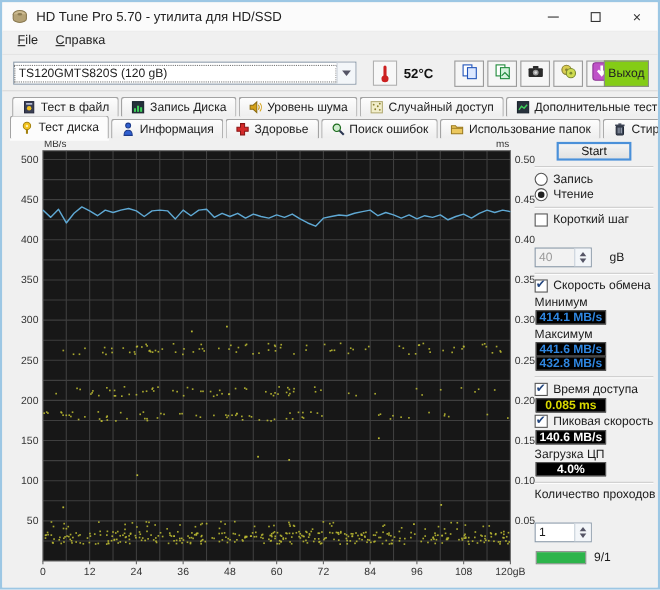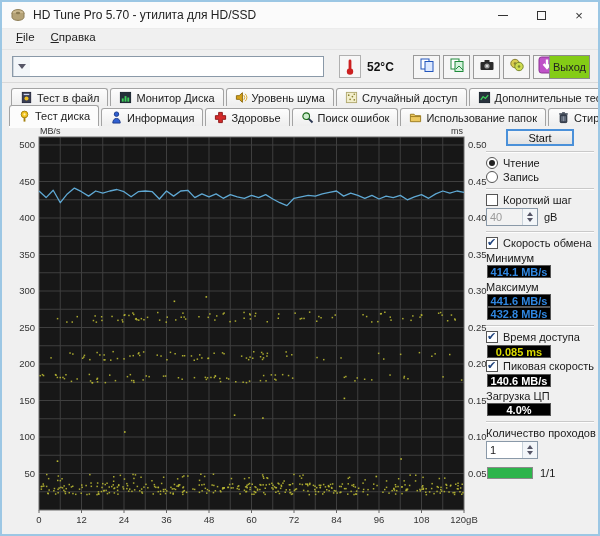--- a/index.html
+++ b/index.html
@@ -42,21 +42,21 @@
   .content svg.chart { position:absolute; left:0; top:0; }
   
   .panel { position:absolute; left:482px; top:0; width:112px; font-size:11px; color:#1a1a1a; }
   .start-btn { display:block; margin:3px auto 0; width:68px; height:17px; background:linear-gradient(#f4f4f4,#e2e2e2); border:2px solid #4a90d9; font-size:11px; font-family:"Liberation Sans",sans-serif; color:#111; }
   .sep { border-top:1px solid #c9c9c9; border-bottom:1px solid #fdfdfd; margin:5px 2px 4px; }
   .radio-row,.check-row { display:flex; align-items:center; gap:5px; margin:2px 0 2px 2px; }
   .radio { width:12px; height:12px; border:1px solid #555; border-radius:50%; background:#fff; position:relative; flex:none; }
   .radio.checked::after { content:""; position:absolute; left:2px; top:2px; width:6px; height:6px; border-radius:50%; background:#222; }
   .cbx { width:12px; height:12px; border:1px solid #555; background:#fff; position:relative; flex:none; font-size:11px; line-height:11px; text-align:center; color:#22457e; }
   .cbx.checked::after { content:"\2714"; position:absolute; left:0; top:-1px; }
-  .spin-row { display:flex; align-items:center; gap:6px; margin:2px 0 2px 2px; }
+  .spin-row { display:flex; align-items:center; gap:16px; margin:19px 0 2px 2px; }
   .spinbox { width:52px; height:18px; border:1px solid #8a99a8; background:#fff; display:flex; }
   .spinbox.disabled { background:#f2f2f2; color:#9a9a9a; }
   .spinbox .sp-val { flex:1; padding:2px 3px; font-size:11px; }
   .sp-arrows { width:15px; border-left:1px solid #c9d2da; display:flex; flex-direction:column; align-items:center; justify-content:center; gap:2px; background:#f3f6f9; }
   .tri-up { width:0; height:0; border-left:3px solid transparent; border-right:3px solid transparent; border-bottom:4px solid #556; }
   .tri-dn { width:0; height:0; border-left:3px solid transparent; border-right:3px solid transparent; border-top:4px solid #556; }
   .stat-label { margin:3px 0 1px 2px; }
   .stat-value { width:64px; height:13px; margin-left:3px; background:#000; border:1px solid #555; font-size:11px; font-weight:bold; line-height:12px; text-align:center; }
   .prog-row { display:flex; align-items:center; gap:7px; margin:8px 0 0 3px; }
   .prog-track { width:46px; height:12px; border:1px solid #8a8a8a; background:#fff; }
@@ -88,20 +88,21 @@
     </span>
   </div>
 
   <div class="menubar">
       <span class="menu-item"><u>F</u>ile</span>
       <span class="menu-item"><u>С</u>правка</span>
     </div>
 
   <div class="toolbar">
     <div class="combobox">
+      <span class="cb-text">TS120GMTS820S (120 gB)</span>
       <span class="dd-btn">
           <span class="dd-arrow"></span>
         </span>
     </div>
     <span class="thermo-box">
       <svg width="12" height="18" viewBox="0 0 12 18">
         <rect x="4.6" y="1.5" width="2.8" height="10" rx="1.4" fill="#cc2020"></rect>
         <circle cx="6" cy="13.5" r="3.2" fill="#cc2020"></circle>
       </svg>
     </span>
@@ -156,21 +157,21 @@
             </svg></span>
           <span>Тест в файл</span>
         </div>
         <div class="tab">
           <span class="ticon"><svg width="13" height="13" viewBox="0 0 14 14">
               <rect x="1.5" y="1.5" width="11" height="11" fill="#24303a" stroke="#16202a"></rect>
               <rect x="3" y="8" width="2" height="3.5" fill="#3ecf5a"></rect>
               <rect x="6" y="5.5" width="2" height="6" fill="#3ecf5a"></rect>
               <rect x="9" y="7" width="2" height="4.5" fill="#3ecf5a"></rect>
             </svg></span>
-          <span>Монитор Диска</span>
+          <span>Запись Диска</span>
         </div>
         <div class="tab">
           <span class="ticon"><svg width="13" height="13" viewBox="0 0 14 14">
               <polygon points="1.5,5 4.5,5 8,1.8 8,12.2 4.5,9 1.5,9" fill="#d4a017" stroke="#8a6a10"></polygon>
               <path d="M9.5 4.5a4 4 0 0 1 0 5M11 3a6 6 0 0 1 0 8" stroke="#d4a017" fill="none"></path>
             </svg></span>
           <span>Уровень шума</span>
         </div>
         <div class="tab">
           <span class="ticon"><svg width="13" height="13" viewBox="0 0 14 14">
@@ -950,26 +951,26 @@
         <rect x="398.3" y="332.2" width="1.6" height="1.6" fill="#b9b832"></rect>
         <rect x="373.5" y="349.7" width="1.6" height="1.6" fill="#b9b832"></rect>
         <polyline points="37.0,65.0 44.1,71.6 51.2,64.3 58.3,76.7 65.3,67.9 72.4,62.1 79.5,65.7 86.6,70.1 93.7,65.0 100.8,67.2 107.8,65.0 114.9,63.5 122.0,65.7 129.1,70.8 136.2,65.7 143.3,65.0 150.3,65.7 157.4,73.0 164.5,65.0 171.6,70.1 178.7,65.0 185.8,64.3 192.8,71.6 199.9,67.9 207.0,70.8 214.1,67.9 221.2,72.3 228.3,68.6 235.3,70.8 242.4,72.3 249.5,69.4 256.6,71.6 263.7,68.6 270.8,73.0 277.8,76.7 284.9,79.6 292.0,72.3 299.1,70.8 306.2,69.4 313.3,70.1 320.3,67.9 327.4,66.4 334.5,65.0 341.6,70.1 348.7,67.2 355.8,69.4 362.8,72.3 369.9,69.4 377.0,73.0 384.1,70.1 391.2,71.6 398.3,69.4 405.3,73.8 412.4,70.8 419.5,68.6 426.6,72.3 433.7,67.9 440.8,65.0 447.8,67.2 454.9,65.0 462.0,66.4" fill="none" stroke="#5fa8d3" stroke-width="1.3" stroke-linejoin="round"></polyline>
       </svg>
 
     <div class="panel">
       <button class="start-btn">Start</button>
       <div class="sep"></div>
 
       <div class="radio-row">
+        <span class="radio" id="rd-write"></span>
+        <span>Запись</span>
+      </div>
+      <div class="radio-row">
         <span class="radio checked" id="rd-read"></span>
         <span>Чтение</span>
-      </div>
-      <div class="radio-row">
-        <span class="radio" id="rd-write"></span>
-        <span>Запись</span>
       </div>
       <div class="sep"></div>
 
       <div class="check-row">
         <span class="cbx" id="cb-stride"></span>
         <span>Короткий шаг</span>
       </div>
       <div class="spin-row">
         <div class="spinbox disabled">
           <span class="sp-val">40</span>
@@ -1014,17 +1015,17 @@
           <span class="sp-arrows">
               <span class="tri-up"></span>
               <span class="tri-dn"></span>
             </span>
         </div>
       </div>
       <div class="prog-row">
         <div class="prog-track">
             <div class="prog-fill" id="prog-fill" style="width: 100%; background: rgb(45, 180, 75);"></div>
           </div>
-        <span class="prog-label">1/1</span>
+        <span class="prog-label">9/1</span>
       </div>
     </div>
   </div>
 </div>
 
 </body></html>

